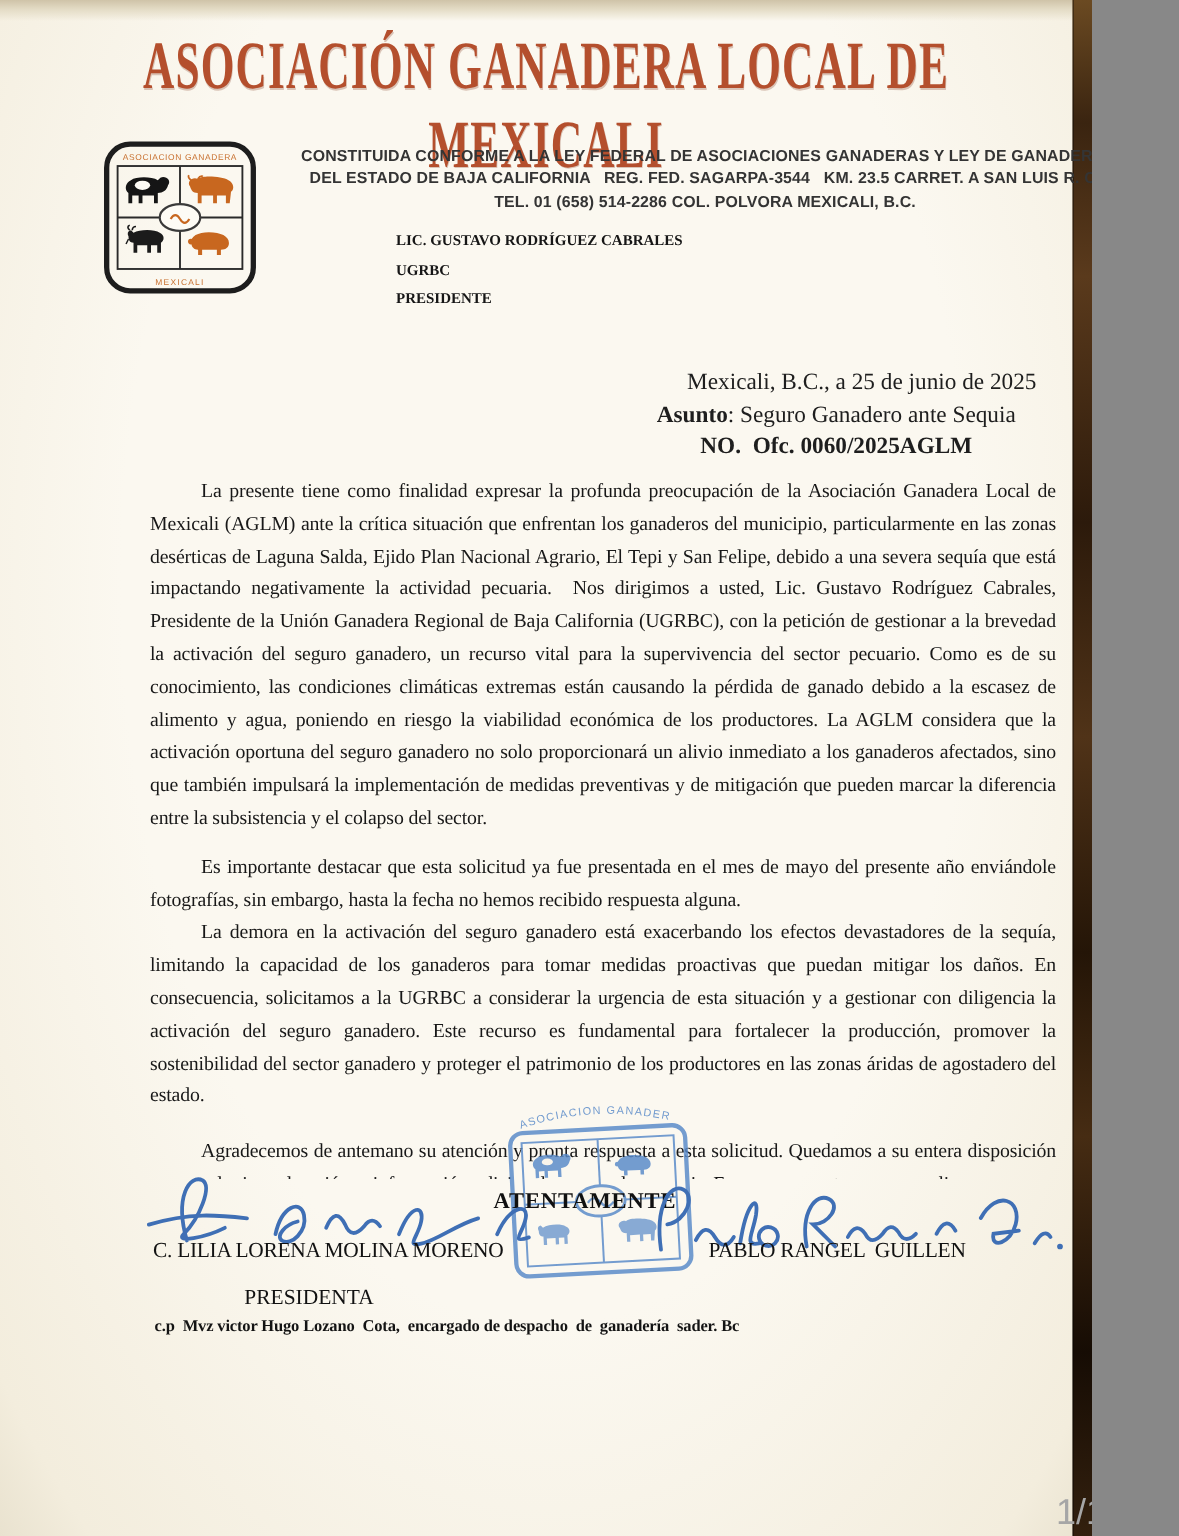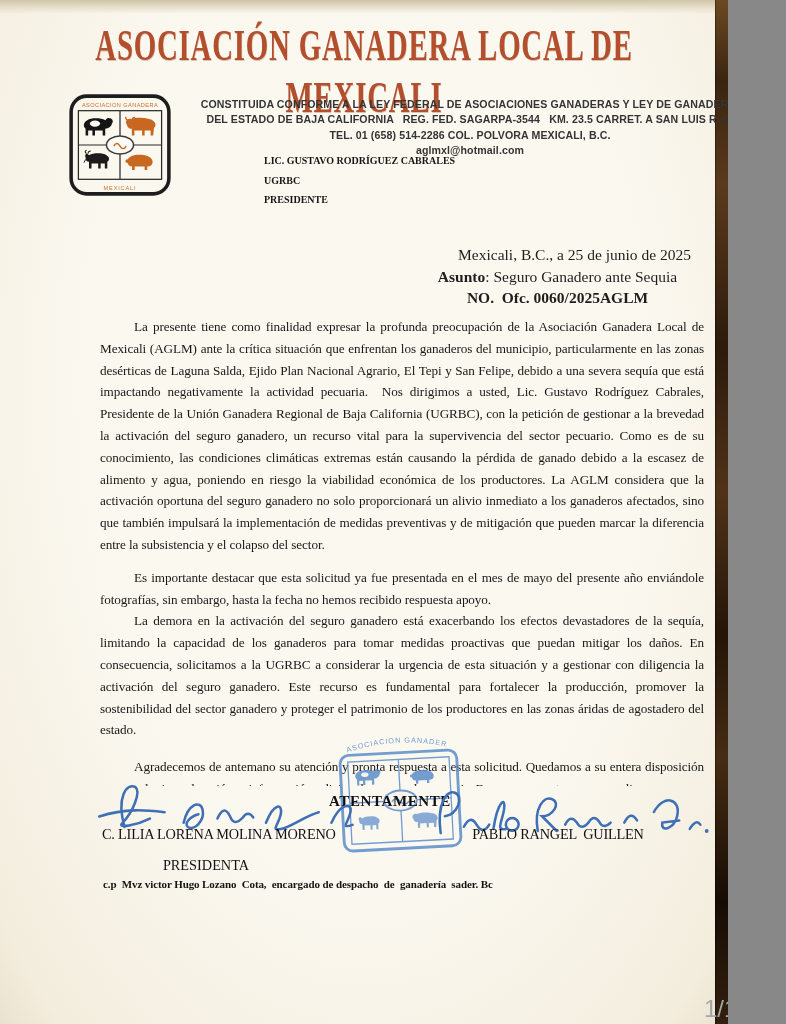--- a/index.html
+++ b/index.html
@@ -92,38 +92,37 @@
     </g>
     <ellipse cx="50" cy="50" rx="13" ry="8.6" fill="#fdfbf5" stroke="#3a3a3a" stroke-width="1.4"></ellipse>
     <path d="M44,51 q3,-5 6,0 q3,5 6,0" stroke="#c8671f" stroke-width="1.4" fill="none"></path>
     <text x="50" y="93" font-size="5.4" fill="#c8702f" text-anchor="middle" letter-spacing="0.8" data-bind="logo.bottom_text">MEXICALI</text>
   </svg>
 
   <div class="letterhead">
     <div data-bind="header.letterhead_lines.0">CONSTITUIDA CONFORME A LA LEY FEDERAL DE ASOCIACIONES GANADERAS Y LEY DE GANADERÍA</div>
     <div data-bind="header.letterhead_lines.1">DEL ESTADO DE BAJA CALIFORNIA   REG. FED. SAGARPA-3544   KM. 23.5 CARRET. A SAN LUIS R. C.</div>
     <div data-bind="header.letterhead_lines.2">TEL. 01 (658) 514-2286 COL. POLVORA MEXICALI, B.C.</div>
-    <div data-bind="header.letterhead_lines.3">aglmxl@hotmail.com</div>
   </div>
 
   <div class="recipient">
     <div data-bind="recipient.name">LIC. GUSTAVO RODRÍGUEZ CABRALES</div>
     <div data-bind="recipient.org">UGRBC</div>
     <div data-bind="recipient.title">PRESIDENTE</div>
   </div>
 
   <div class="meta">
     <div data-bind="meta.date_line" style="padding-left:34px;">Mexicali, B.C., a 25 de junio de 2025</div>
     <div><span class="bold" data-bind="meta.subject_label">Asunto</span><span data-bind="meta.subject_rest">: Seguro Ganadero ante Sequia</span></div>
     <div class="bold" data-bind="meta.ref_number">NO.  Ofc. 0060/2025AGLM</div>
   </div>
 
   <div class="body-block">
     <p data-bind="body.paragraphs.0">La presente tiene como finalidad expresar la profunda preocupación de la Asociación Ganadera Local de Mexicali (AGLM) ante la crítica situación que enfrentan los ganaderos del municipio, particularmente en las zonas desérticas de Laguna Salda, Ejido Plan Nacional Agrario, El Tepi y San Felipe, debido a una severa sequía que está impactando negativamente la actividad pecuaria.  Nos dirigimos a usted, Lic. Gustavo Rodríguez Cabrales, Presidente de la Unión Ganadera Regional de Baja California (UGRBC), con la petición de gestionar a la brevedad la activación del seguro ganadero, un recurso vital para la supervivencia del sector pecuario. Como es de su conocimiento, las condiciones climáticas extremas están causando la pérdida de ganado debido a la escasez de alimento y agua, poniendo en riesgo la viabilidad económica de los productores. La AGLM considera que la activación oportuna del seguro ganadero no solo proporcionará un alivio inmediato a los ganaderos afectados, sino que también impulsará la implementación de medidas preventivas y de mitigación que pueden marcar la diferencia entre la subsistencia y el colapso del sector.</p>
-    <p class="gap" data-bind="body.paragraphs.1">Es importante destacar que esta solicitud ya fue presentada en el mes de mayo del presente año enviándole fotografías, sin embargo, hasta la fecha no hemos recibido respuesta apoyo.</p>
+    <p class="gap" data-bind="body.paragraphs.1">Es importante destacar que esta solicitud ya fue presentada en el mes de mayo del presente año enviándole fotografías, sin embargo, hasta la fecha no hemos recibido respuesta alguna.</p>
     <p data-bind="body.paragraphs.2">La demora en la activación del seguro ganadero está exacerbando los efectos devastadores de la sequía, limitando la capacidad de los ganaderos para tomar medidas proactivas que puedan mitigar los daños. En consecuencia, solicitamos a la UGRBC a considerar la urgencia de esta situación y a gestionar con diligencia la activación del seguro ganadero. Este recurso es fundamental para fortalecer la producción, promover la sostenibilidad del sector ganadero y proteger el patrimonio de los productores en las zonas áridas de agostadero del estado.</p>
     <p class="gap-lg" data-bind="body.paragraphs.3">Agradecemos de antemano su atención y pronta respuesta a esta solicitud. Quedamos a su entera disposición para cualquier aclaración o información adicional que pueda requerir. Esperamos contar con su valioso apoyo en este momento crítico para los ganaderos de Mexicali y zonas desérticas.</p>
   </div>
 
   <svg class="stamp" viewBox="0 0 150 140">
     <path id="stamp-arc" d="M22,27 Q75,12 128,27" fill="none"></path>
     <text font-size="7.6" fill="#5688c8" letter-spacing="1">
       <textPath href="#stamp-arc" data-bind="stamp.arc_text">ASOCIACION GANADERA</textPath>
     </text>
     <rect x="14" y="30" width="122" height="100" rx="9" fill="none" stroke="#5688c8" stroke-width="3"></rect>

